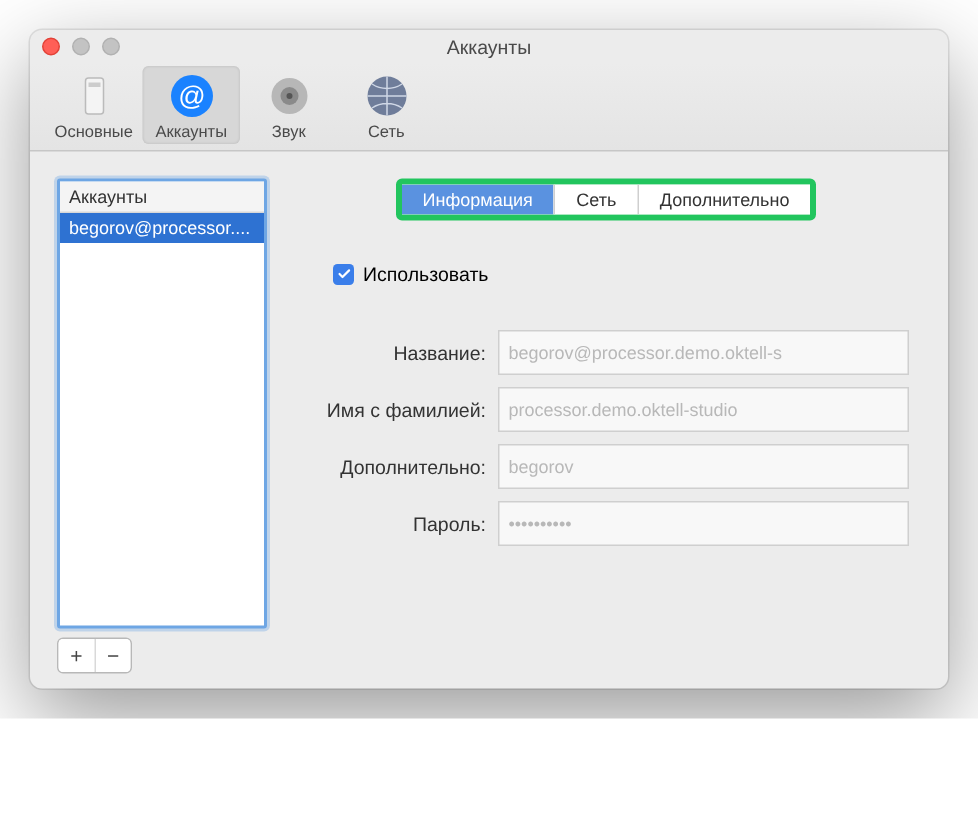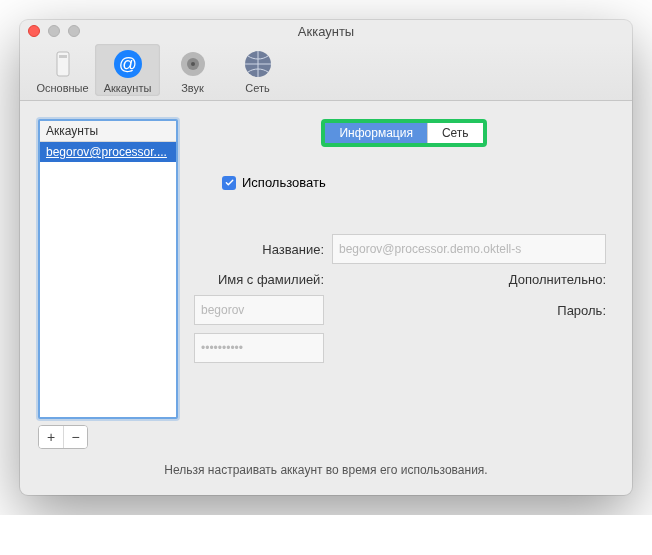--- a/index.html
+++ b/index.html
@@ -84,21 +84,20 @@
   }
   .listbox .row {
     padding: 3px 6px;
     white-space: nowrap;
     overflow: hidden;
     text-overflow: ellipsis;
   }
   .listbox .row.selected {
     background: #2e72d2;
     color: #fff;
-    text-decoration: underline;
   }
   .list-controls {
     margin-top: 6px;
     display: inline-flex;
     border: 1px solid #b8b8b8;
     border-radius: 4px;
     overflow: hidden;
     background: #fff;
   }
   .list-controls button {
@@ -144,21 +143,21 @@
     border-radius: 3px;
     background: #3a7eea;
     display: inline-flex; align-items: center; justify-content: center;
   }
   .checkbox svg { width: 9px; height: 9px; }
   .form {
     display: grid;
     grid-template-columns: 130px 1fr;
     row-gap: 8px;
     column-gap: 8px;
-    margin-top: 30px;
+    margin-top: 16px;
     padding-right: 8px;
   }
   .form label {
     text-align: right;
     font-size: 13px;
     color: #333;
     align-self: center;
   }
   .form input {
     height: 22px;
@@ -240,41 +239,42 @@
       <div class="list-controls">
         <button>+</button>
         <button>−</button>
       </div>
     </div>
 
     <div class="main">
       <div class="seg">
         <button class="active">Информация</button>
         <button>Сеть</button>
+        <button>Дополнительно</button>
       </div>
 
       <div class="use-row">
         <span class="checkbox">
           <svg viewBox="0 0 10 10">
               <path d="M1.5 5.2l2.2 2.2L8.6 2.5" stroke="#fff" stroke-width="1.6" fill="none" stroke-linecap="round" stroke-linejoin="round"></path>
             </svg>
         </span>
         <span>Использовать</span>
       </div>
 
       <div class="form">
         <label>Название:</label>
         <input type="text" disabled="" value="begorov@processor.demo.oktell-s" style="">
 
         <label>Имя с фамилией:</label>
 
+        <input type="text" disabled="" value="processor.demo.oktell-studio" style="">
 
         <label>Дополнительно:</label>
         <input type="text" disabled="" value="begorov" style="">
 
         <label>Пароль:</label>
         <input type="text" disabled="" value="••••••••••" style="">
       </div>
     </div>
   </div>
 
-  <div class="footer">Нельзя настраивать аккаунт во время его использования.</div>
 </div>
 
 </body></html>

